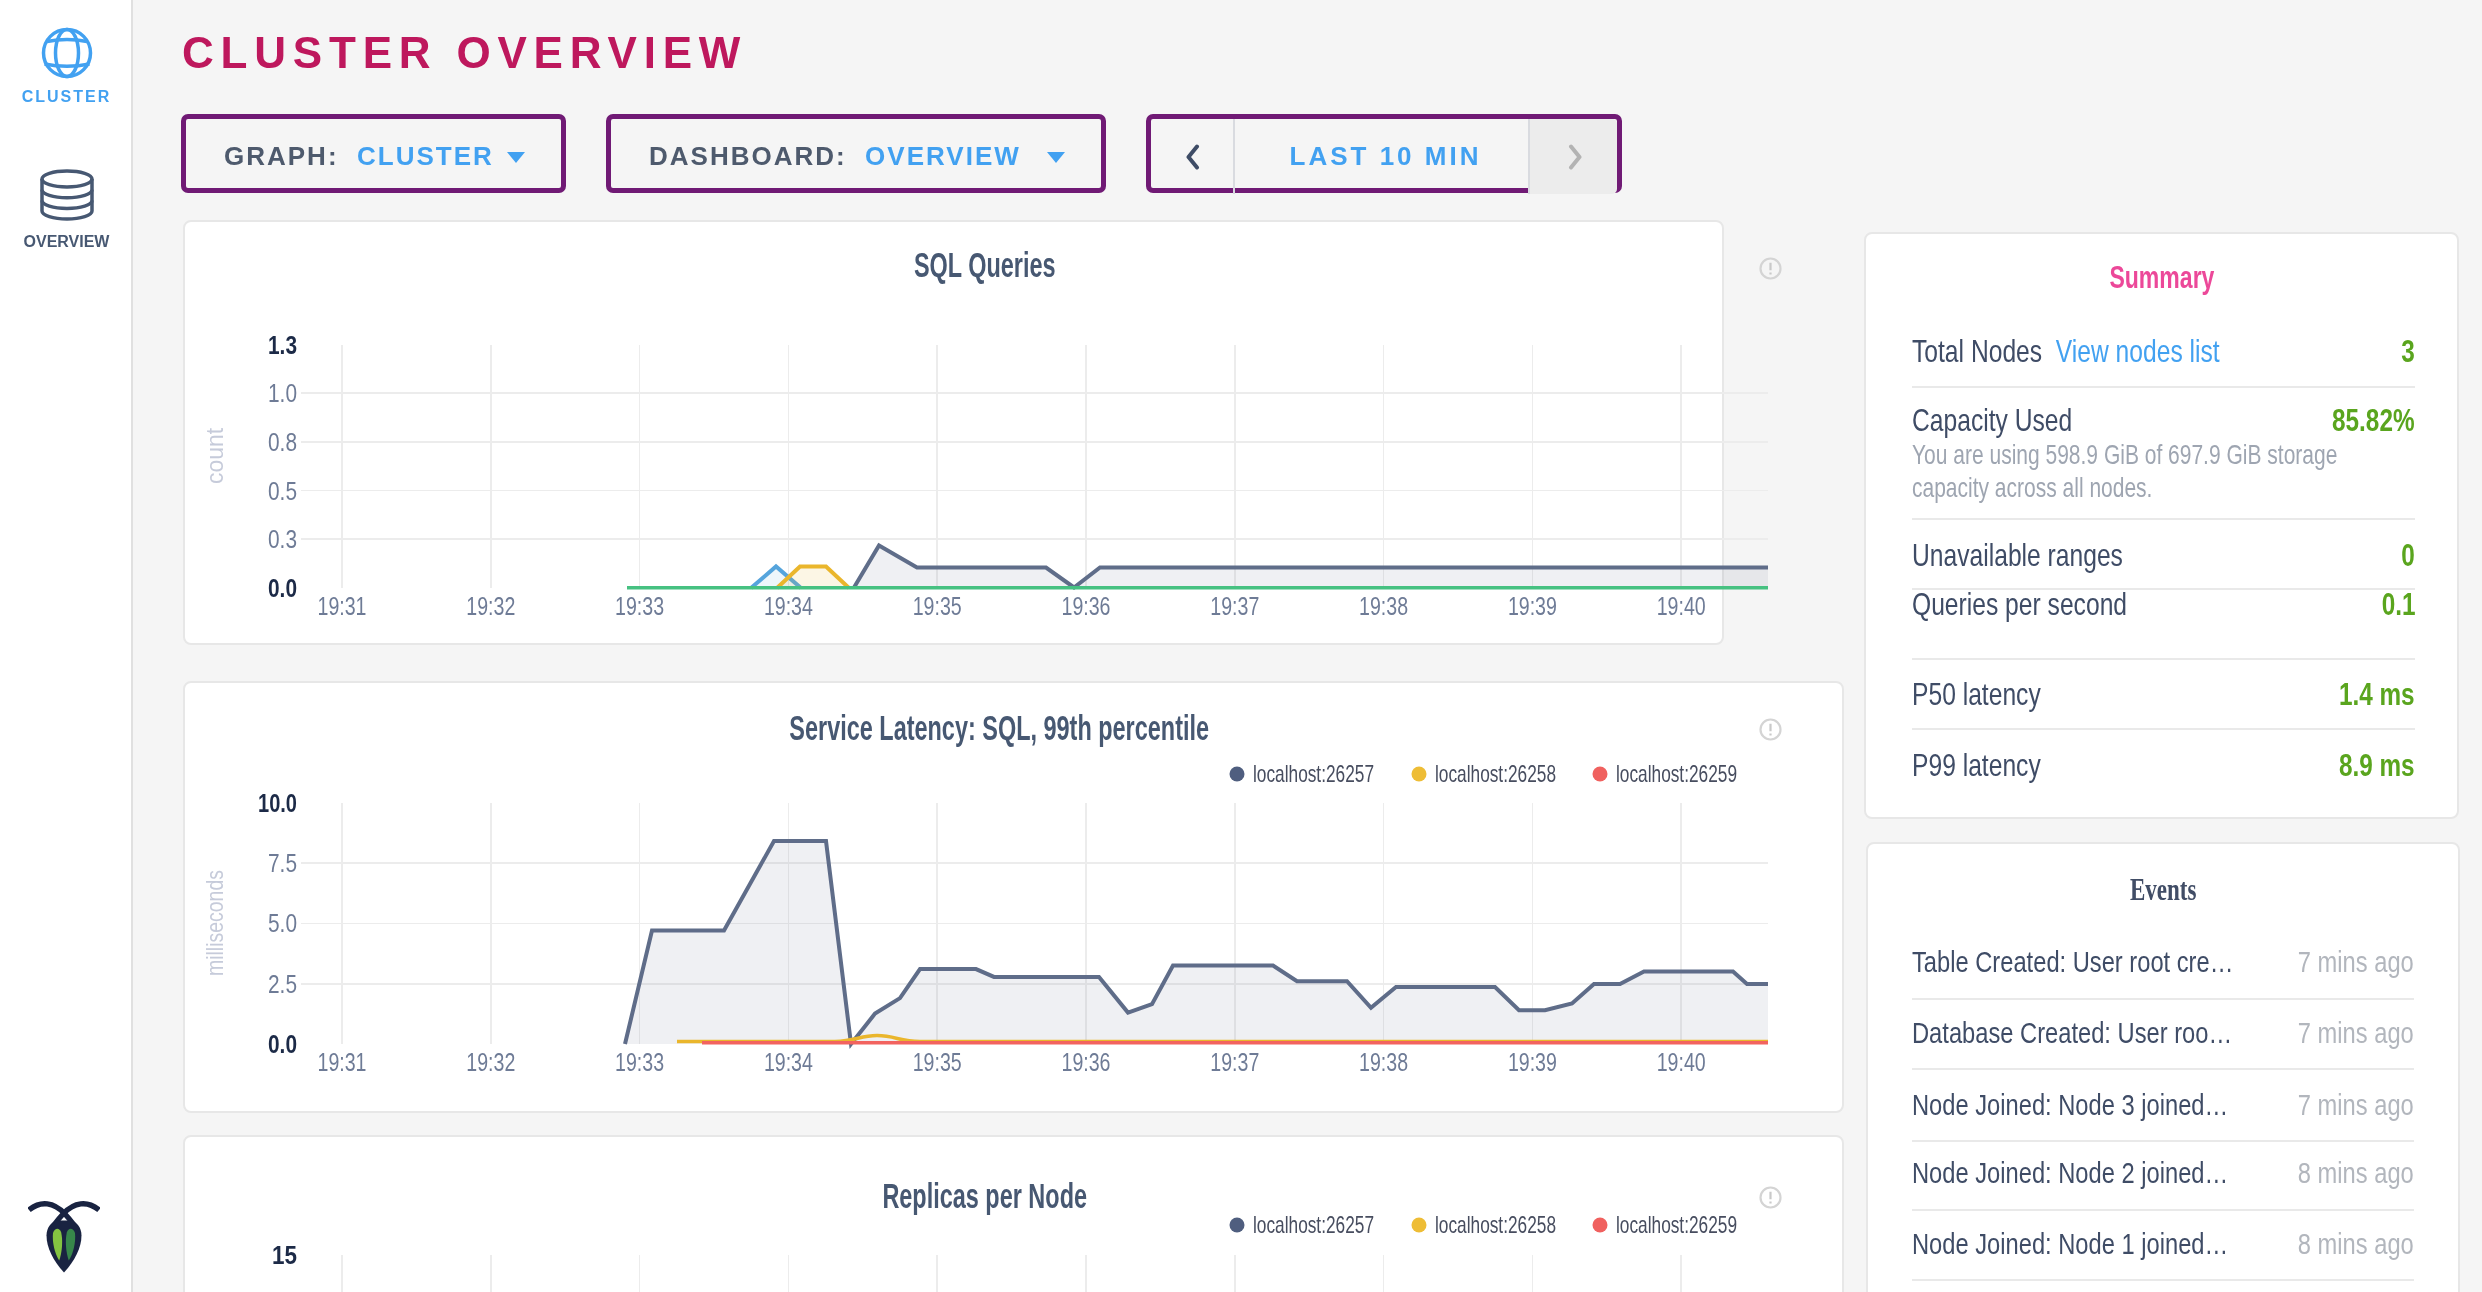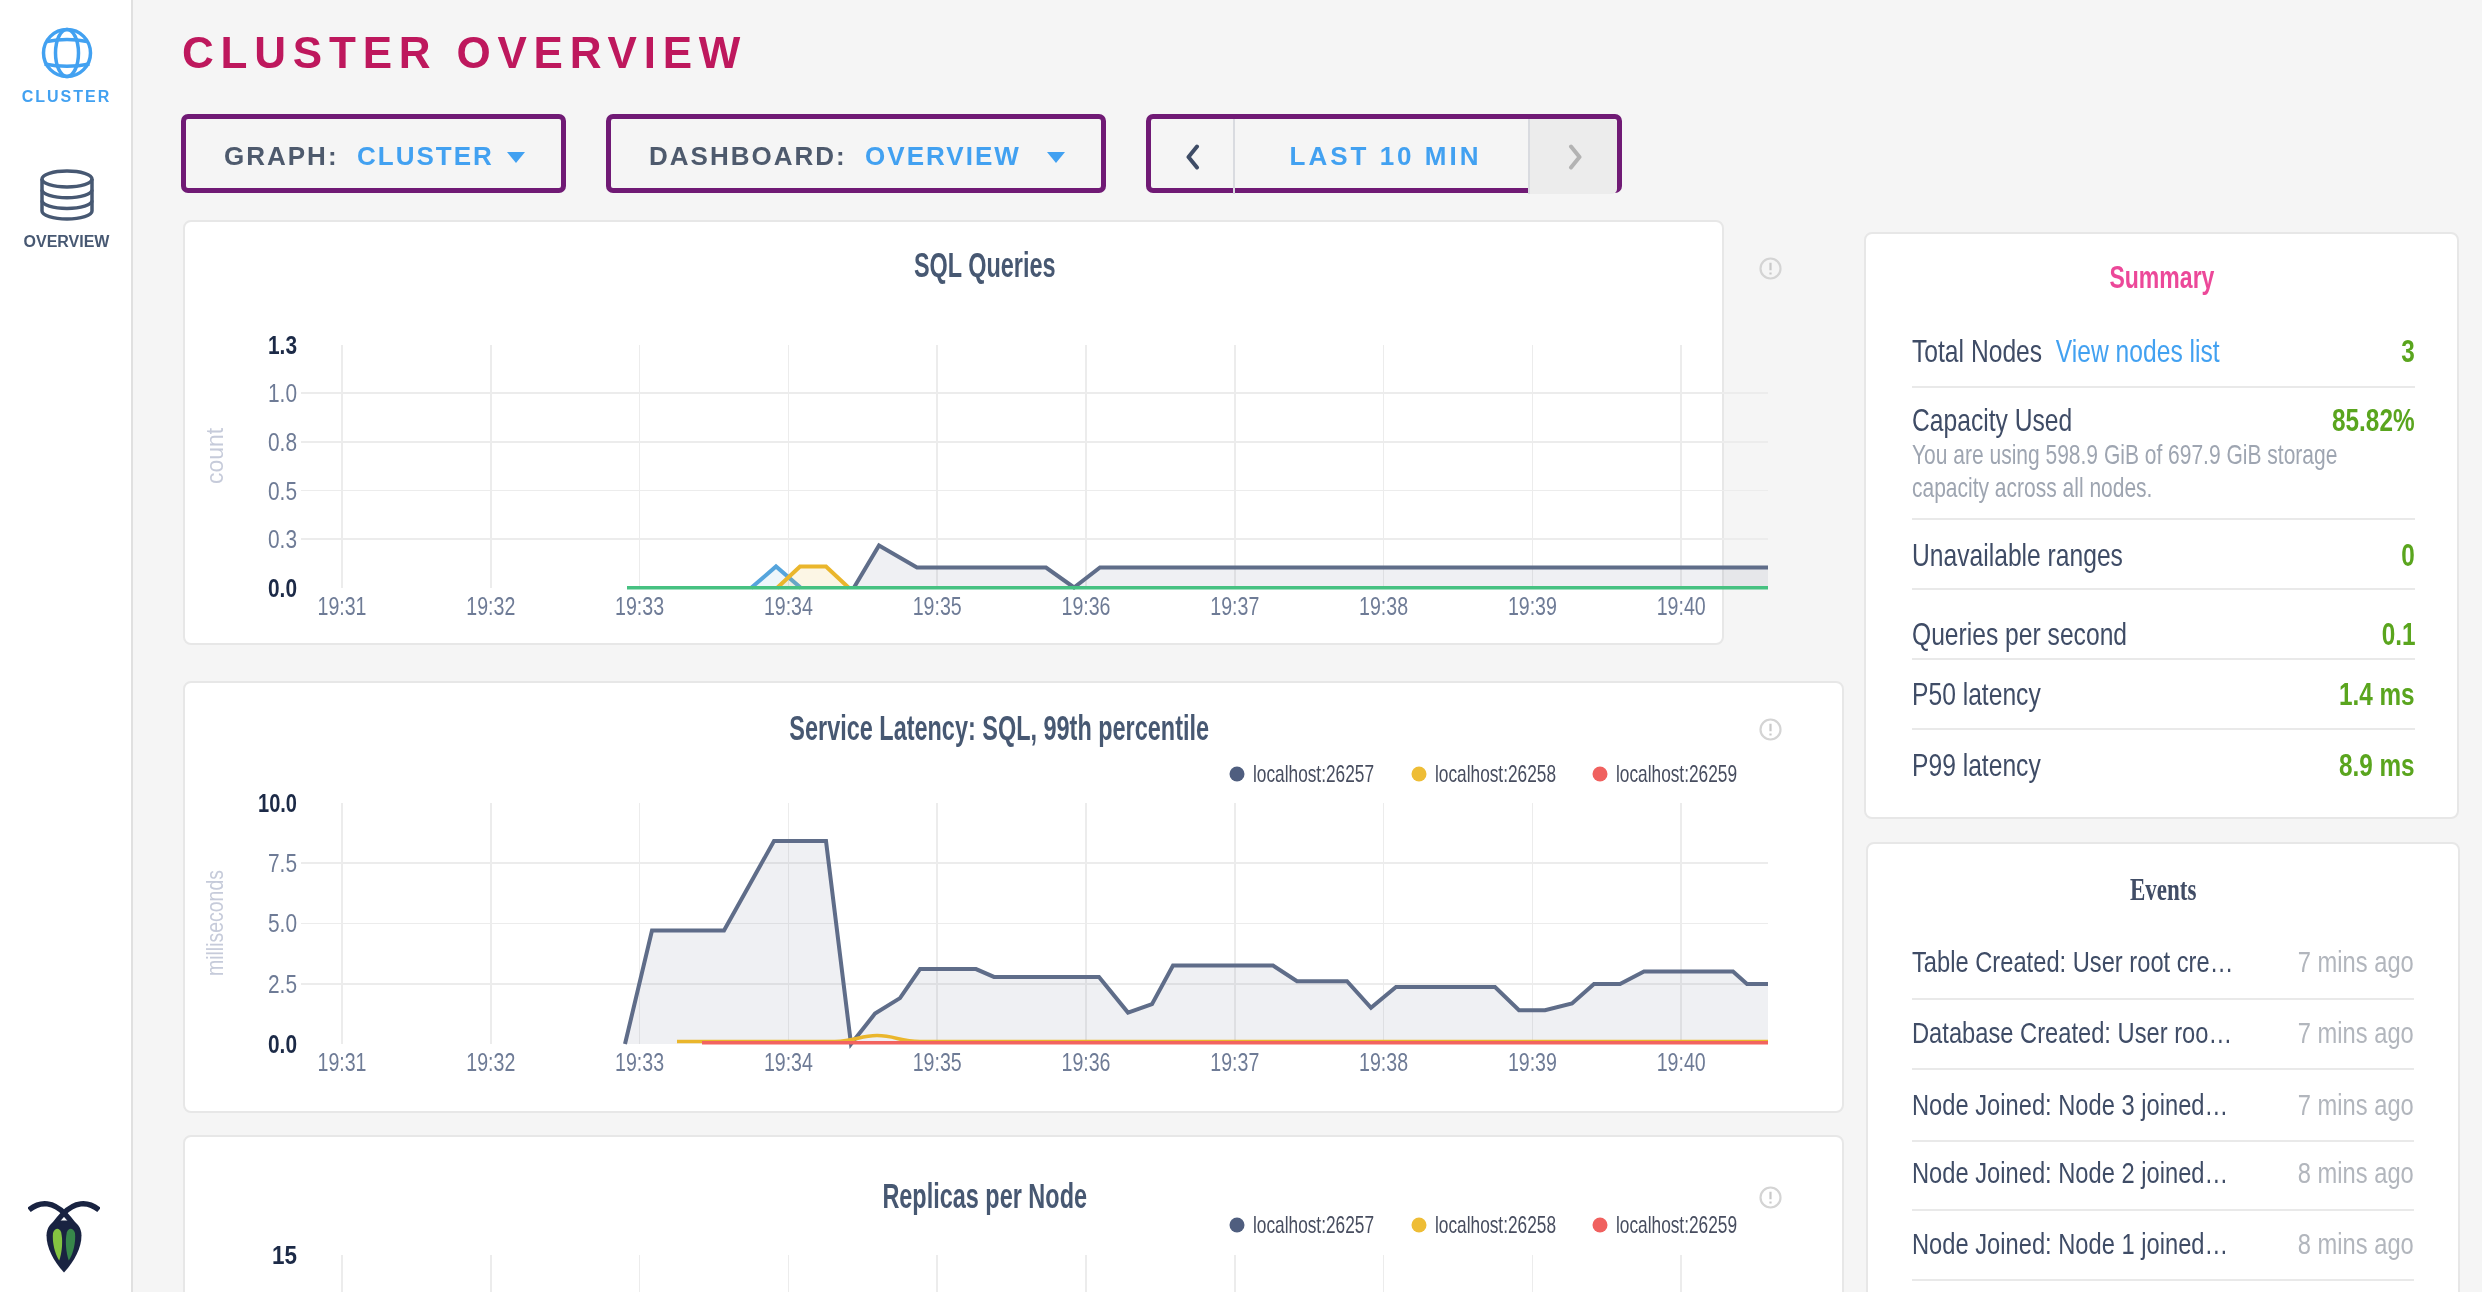--- a/index.html
+++ b/index.html
@@ -253,21 +253,21 @@
         <span>Capacity Used</span>
         <span class="sval">85.82%</span>
       </div>
     <div class="snote">You are using 598.9 GiB of 697.9 GiB storage<br>capacity across all nodes.</div>
     <div class="sep" style="top:284px;"></div>
     <div class="srow" style="top:301px;">
         <span>Unavailable ranges</span>
         <span class="sval">0</span>
       </div>
     <div class="sep" style="top:354px;"></div>
-    <div class="srow" style="top:380px;gap:45px;">
+    <div class="srow" style="top:350px;gap:45px;">
         <span>Queries per second</span>
         <span class="sval">0.1</span>
       </div>
     <div class="sep" style="top:424px;"></div>
     <div class="srow" style="top:440px;">
         <span>P50 latency</span>
         <span class="sval">1.4 ms</span>
       </div>
     <div class="sep" style="top:494px;"></div>
     <div class="srow" style="top:511px;">

